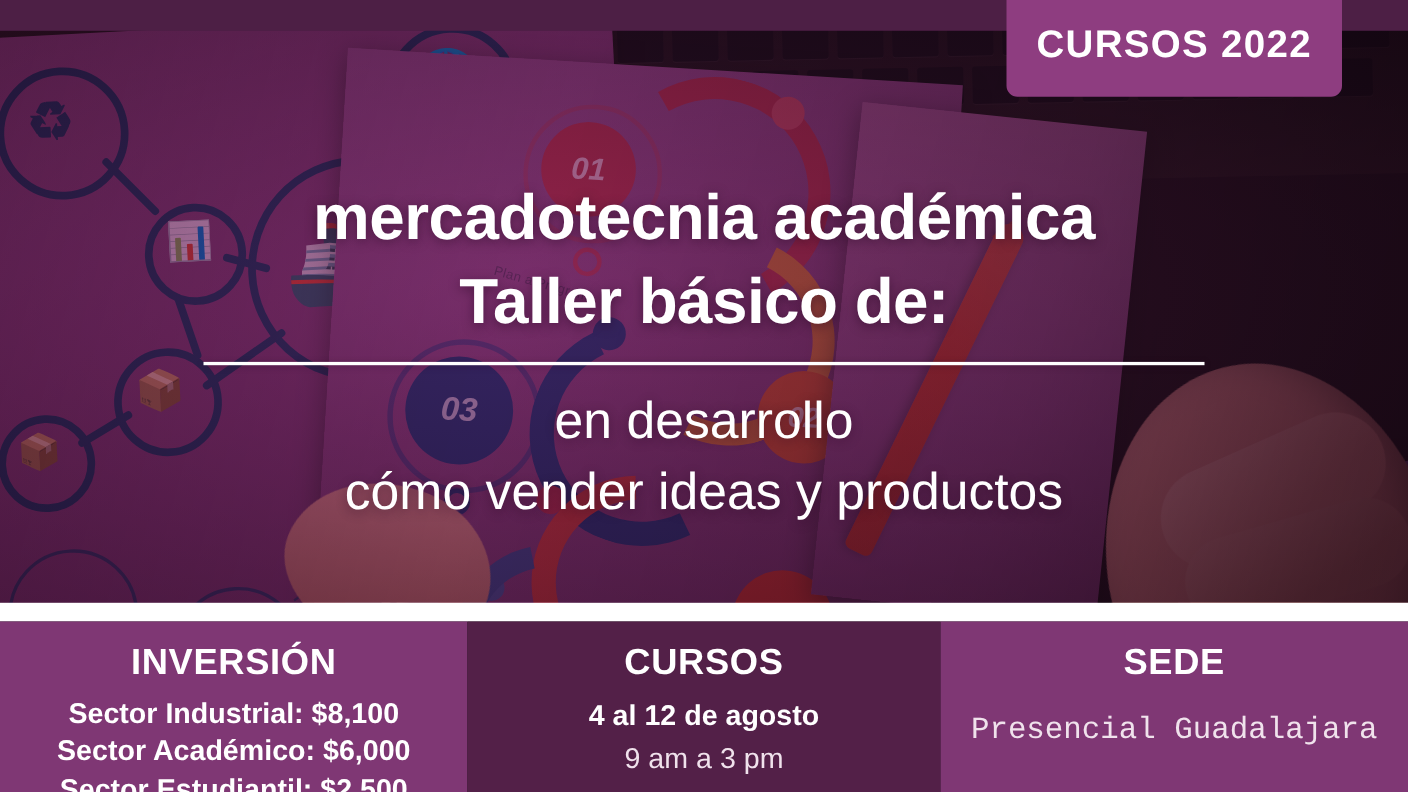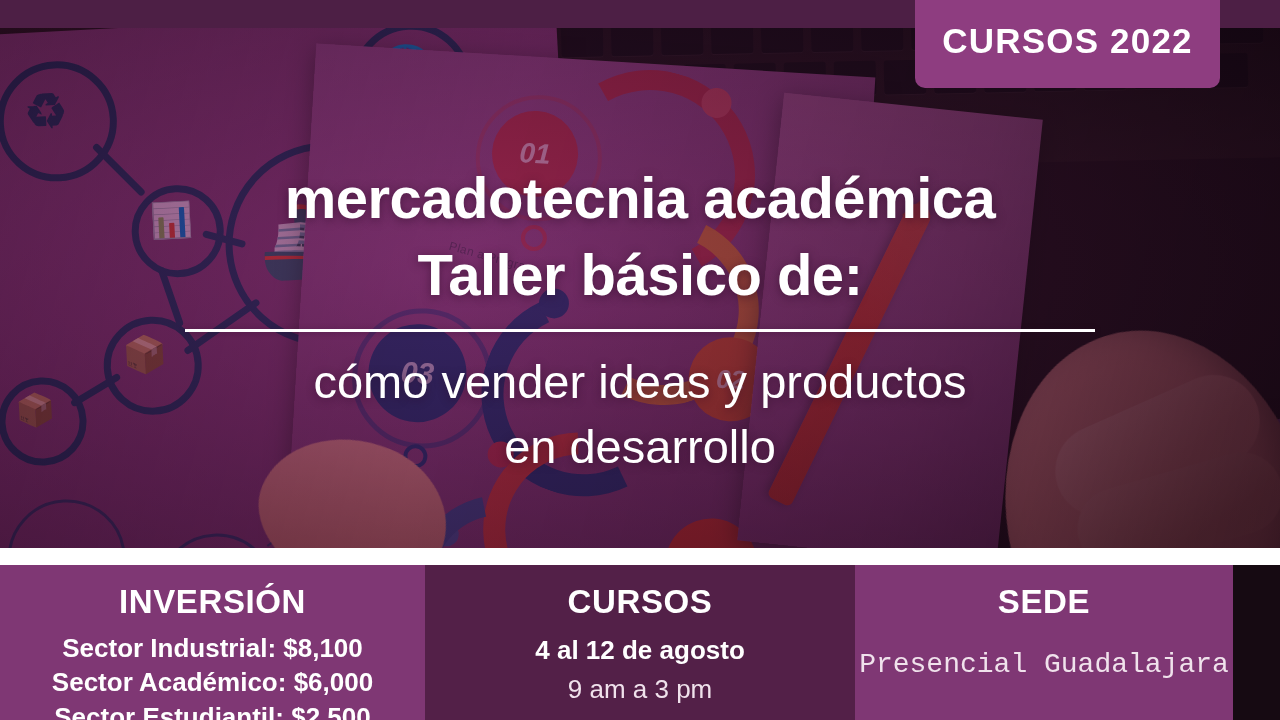--- a/index.html
+++ b/index.html
@@ -321,21 +321,21 @@
   .info-col {
     height: 100%;
     display: flex;
     flex-direction: column;
     align-items: center;
     padding-top: 18px;
     box-sizing: border-box;
   }
   #col-inversion { width: 425px; background: #7f3774; }
   #col-fecha     { width: 430px; background: #532048; }
-  #col-sede      { width: 378px; background: #7f3774; }
+  #col-sede      { width: 425px; background: #7f3774; }
 
   .col-heading {
     color: #ffffff;
     font-size: 33px;
     font-weight: bold;
     letter-spacing: 0.6px;
     margin-bottom: 10px;
   }
   .col-line {
     color: #ffffff;
@@ -492,22 +492,22 @@
 
     <div id="badge">
       <span id="badge-label">CURSOS 2022</span>
     </div>
 
     <div id="headline">
       <div class="title-line">mercadotecnia académica</div>
       <div class="title-line">Taller básico de:</div>
       <div id="divider"></div>
       <div id="subtitle">
+        <div class="subtitle-line">en desarrollo</div>
         <div class="subtitle-line">cómo vender ideas y productos</div>
-        <div class="subtitle-line">en desarrollo</div>
       </div>
     </div>
   </div>
 
   <div id="separator"></div>
 
   <div id="info-bar">
 
     <div class="info-col" id="col-inversion">
       <div class="col-heading">INVERSIÓN</div>

